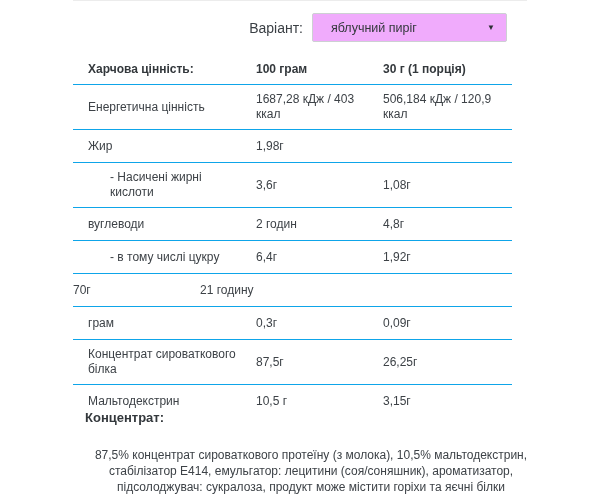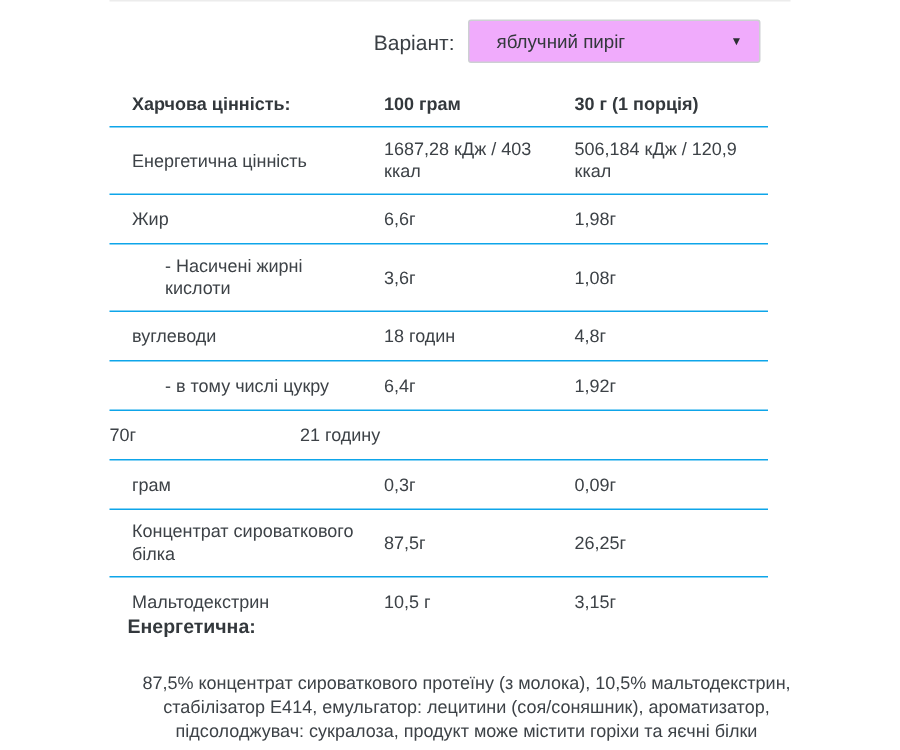--- a/index.html
+++ b/index.html
@@ -70,23 +70,20 @@
         </div>
     <div class="cell c3">
           <span>506,184 кДж / 120,9 ккал</span>
         </div>
   </div>
 
   <div class="trow">
     <div class="cell c1">
           <span>Жир</span>
         </div>
-    <div class="cell c2">
-          <span>6,6г</span>
-        </div>
     <div class="cell c3">
           <span>1,98г</span>
         </div>
   </div>
 
   <div class="trow">
     <div class="cell c1 indent">
           <span>- Насичені жирні кислоти</span>
         </div>
     <div class="cell c2">
@@ -95,21 +92,21 @@
     <div class="cell c3">
           <span>1,08г</span>
         </div>
   </div>
 
   <div class="trow">
     <div class="cell c1">
           <span>вуглеводи</span>
         </div>
     <div class="cell c2">
-          <span>18 годин</span>
+          <span>2 годин</span>
         </div>
     <div class="cell c3">
           <span>4,8г</span>
         </div>
   </div>
 
   <div class="trow">
     <div class="cell c1 indent">
           <span>- в тому числі цукру</span>
         </div>
@@ -162,15 +159,15 @@
           <span>10,5 г</span>
         </div>
     <div class="cell c3">
           <span>3,15г</span>
         </div>
   </div>
 </div>
 </div>
 
 <div class="ingredients">
-  <div class="ingredients-heading">Енергетична:</div>
+  <div class="ingredients-heading">Концентрат:</div>
   <div class="ingredients-text">87,5% концентрат сироваткового протеїну (з молока), 10,5% мальтодекстрин, стабілізатор E414, емульгатор: лецитини (соя/соняшник), ароматизатор, підсолоджувач: сукралоза, продукт може містити горіхи та яєчні білки</div>
 </div>
 
 </body></html>

